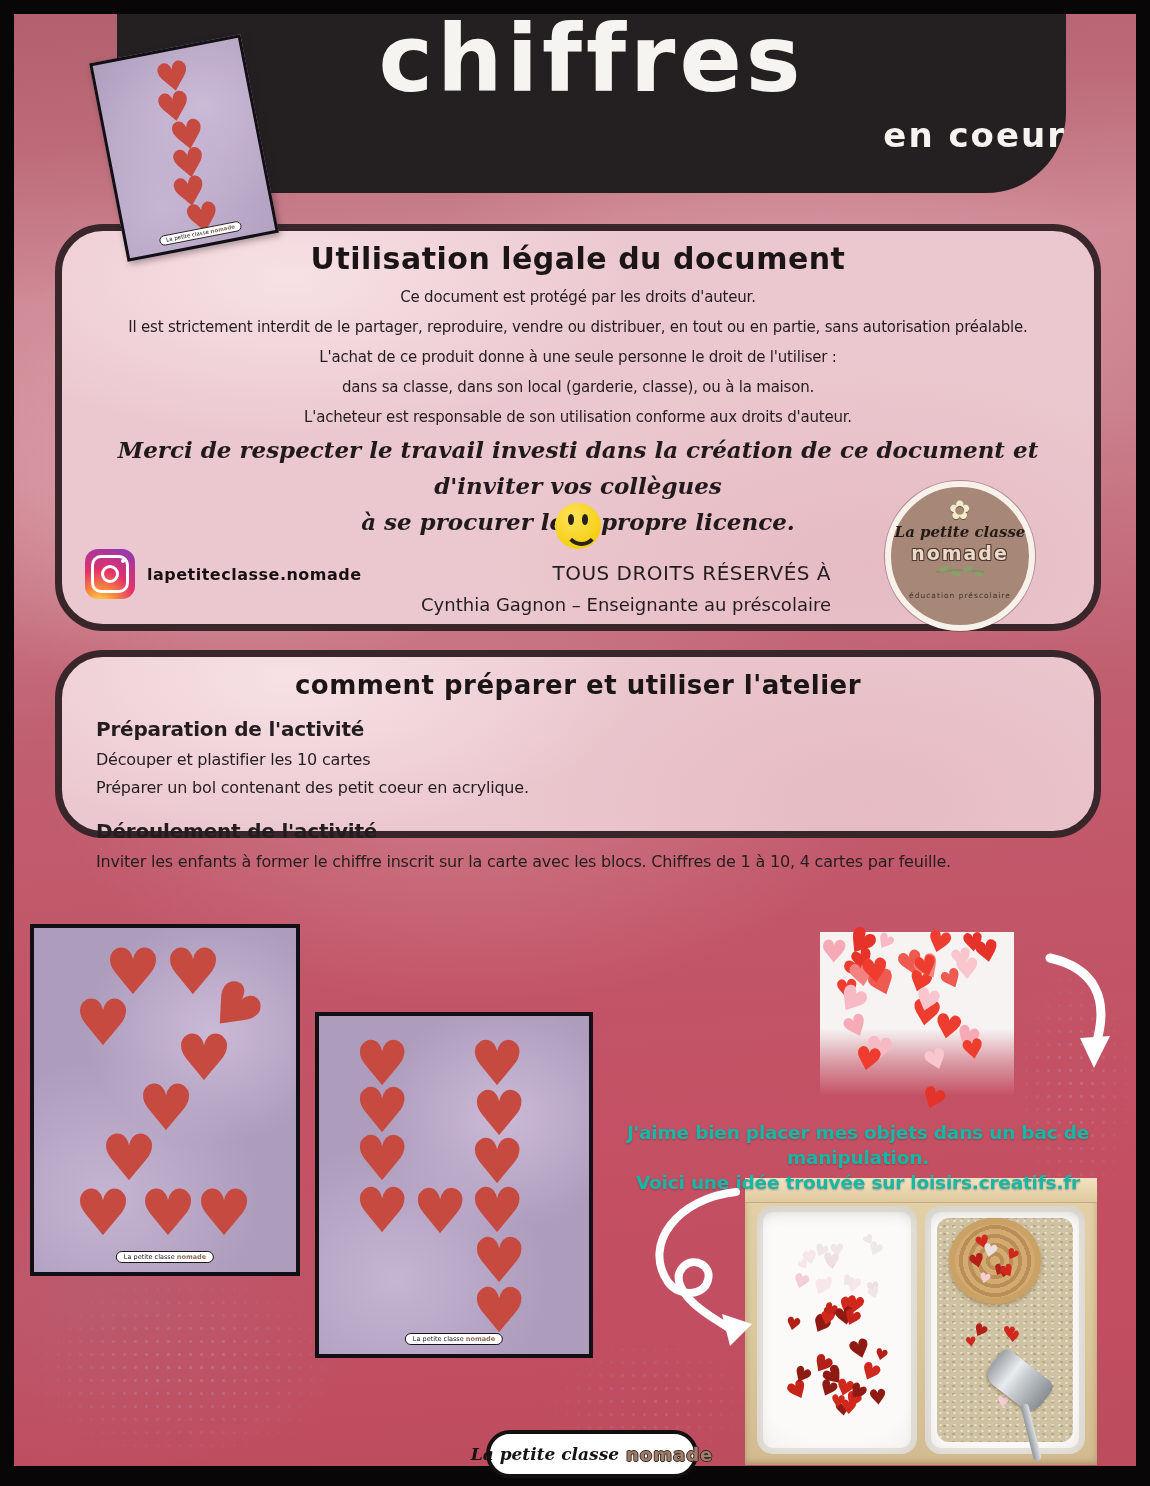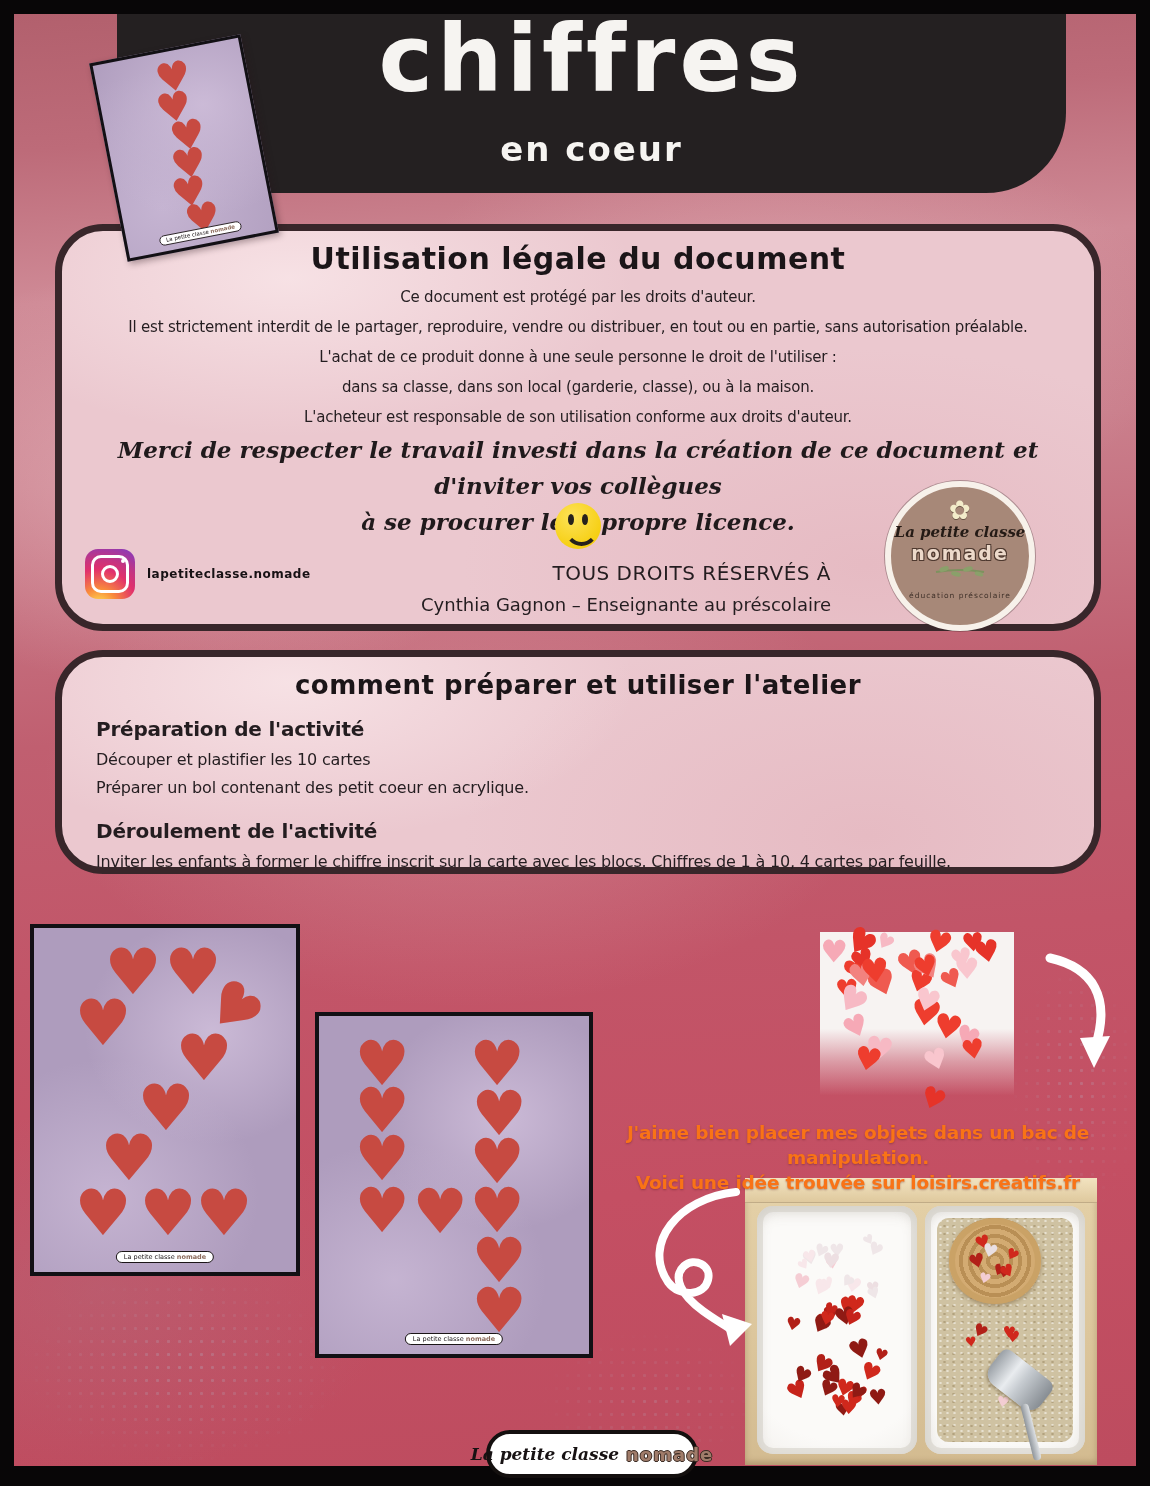--- a/index.html
+++ b/index.html
@@ -20,50 +20,50 @@
   .frame{position:absolute;background:#080607;z-index:50;}
   .f-top{left:0;top:0;width:1150px;height:14px}
   .f-left{left:0;top:0;width:14px;height:1486px}
   .f-right{left:1136px;top:0;width:14px;height:1486px}
   .f-bottom{left:0;top:1466px;width:1150px;height:20px}
 
   
   .header{position:absolute;left:117px;top:0;width:949px;height:193px;background:#242021;
     border-radius:0 0 80px 50px;z-index:2;text-align:center;color:#f6f4f1;}
   .header h1{margin:6px 0 0;font-size:92px;letter-spacing:4px;font-weight:bold;}
-  .header h2{margin:16px 0 0;font-size:34px;font-weight:bold;letter-spacing:2px;}
+  .header h2{margin:2px 0 0;font-size:34px;font-weight:bold;letter-spacing:2px;text-align:right;}
 
   
   .pinkbox{position:absolute;left:55px;width:1046px;background:
       radial-gradient(480px 220px at 22% 12%, rgba(248,228,231,.9), transparent 72%),
       radial-gradient(560px 300px at 78% 85%, rgba(226,176,185,.55), transparent 72%),
       #ebc8cf;
     border:7px solid #38262a;border-radius:48px;box-sizing:border-box;z-index:3;color:#241d20;}
   .box1{top:224px;height:407px;}
-  .box2{top:650px;height:224px;}
+  .box2{top:650px;height:188px;}
   .boxtitle{text-align:center;font-weight:bold;color:#1b1518;}
   .box1 .boxtitle{font-size:30px;margin-top:10px;letter-spacing:.5px;}
   .box2 .boxtitle{font-size:26px;margin-top:13px;letter-spacing:.5px;}
   .legal-lines{margin-top:6px;text-align:center;font-size:15px;line-height:30px;letter-spacing:-.2px;color:#241d20;}
   .legal-lines div{white-space:nowrap;}
   .script{text-align:center;font-family:"DejaVu Serif",serif;font-style:italic;
     font-weight:bold;font-size:23px;line-height:36px;color:#201a1c;}
   .smiley{position:absolute;left:50%;top:272px;transform:translateX(-50%);width:46px;height:46px;border-radius:50%;
     background:radial-gradient(circle at 38% 30%,#fde259,#f6cf12 72%);}
   .smiley i{position:absolute;top:11px;width:6px;height:11px;background:#26211c;border-radius:50%;}
   .smiley i.l{left:13px}.smiley i.r{right:13px}
   .smiley b{position:absolute;left:9px;top:6px;width:27px;height:29px;border-radius:50%;
     border:4px solid transparent;border-bottom-color:#26211c;}
   .ig-row{position:absolute;left:23px;top:318px;display:flex;align-items:center;gap:12px;}
   .ig{position:relative;width:50px;height:50px;border-radius:13px;
     background:radial-gradient(circle at 28% 115%, #fdd54f 6%, #f98b3c 26%, #e1306c 55%, #c13584 72%, #8a3ab9 95%);}
   .ig:before{content:"";position:absolute;inset:6px;border:3px solid #fff;border-radius:10px;}
   .ig:after{content:"";position:absolute;left:16px;top:16px;width:12px;height:12px;border:3px solid #fff;border-radius:50%;}
   .ig s{position:absolute;right:10px;top:10px;width:4px;height:4px;background:#fff;border-radius:50%;}
-  .ig-handle{font-size:12px;font-weight:bold;letter-spacing:.5px;color:#171114;}
+  .ig-handle{font-size:16px;font-weight:bold;letter-spacing:.5px;color:#171114;}
   .rights{position:absolute;left:339px;top:330px;width:430px;text-align:right;}
   .rights .t1{font-size:20px;letter-spacing:.5px;color:#241d20;}
   .rights .t2{font-size:18px;margin-top:9px;color:#241d20;}
 
   
   .badge{position:absolute;left:885px;top:481px;width:150px;height:150px;border-radius:50%;
     background:#a78878;border:6px solid #f7f1ea;box-sizing:border-box;z-index:6;text-align:center;
     box-shadow:0 0 0 1px rgba(60,40,40,.35);}
   .badge .flower{font-size:26px;color:#f3ecca;line-height:1;margin-top:10px;text-shadow:0 1px 0 #6c5648;}
   .badge .l1{font-family:"DejaVu Serif",serif;font-style:italic;font-weight:bold;font-size:15px;color:#241a15;margin-top:0px;}
@@ -99,21 +99,21 @@
   .mat-title{position:absolute;left:780px;top:901px;width:280px;text-align:center;font-size:24px;font-weight:bold;
     color:#fff;z-index:4;letter-spacing:.5px;
     text-shadow:0 2px 0 rgba(35,18,22,.6),1px 0 0 rgba(35,18,22,.35),-1px 0 0 rgba(35,18,22,.35);}
   .mat-photo{position:absolute;left:820px;top:932px;width:194px;height:186px;z-index:3;
     background:linear-gradient(180deg,#f7f3f2 0%,#f7f3f2 52%,rgba(247,243,242,.45) 70%,rgba(247,243,242,0) 88%);}
   .arrow{position:absolute;z-index:4;}
   .ar1{left:1042px;top:950px;}
   .ar2{left:626px;top:1182px;}
 
   
-  .idea{position:absolute;left:575px;top:1120px;width:566px;text-align:center;color:#f97316;font-weight:bold;
+  .idea{position:absolute;left:575px;top:1120px;width:566px;text-align:center;color:#14b8a6;font-weight:bold;
     font-size:18.5px;line-height:25px;z-index:4;letter-spacing:-.2px;text-shadow:0 1px 2px rgba(90,30,40,.4);}
 
   
   .bins{position:absolute;left:745px;top:1178px;width:352px;height:287px;z-index:3;
     background:linear-gradient(180deg,#efe0bd 0%,#e3cfa6 10%,#dcc69c 55%,#d3bb90 100%);
     box-shadow:inset 0 2px 0 rgba(255,255,255,.5), inset 0 -3px 6px rgba(110,80,45,.35);}
   .bins .plank{position:absolute;left:0;top:0;width:100%;height:24px;
     background:linear-gradient(180deg,#f2e3c0,#dfc99e);border-bottom:1px solid rgba(120,90,50,.4);}
   .bin{position:absolute;top:28px;width:160px;height:248px;background:
       radial-gradient(120% 90% at 50% 45%, #fbfaf8 55%, #e8e5df 100%);

